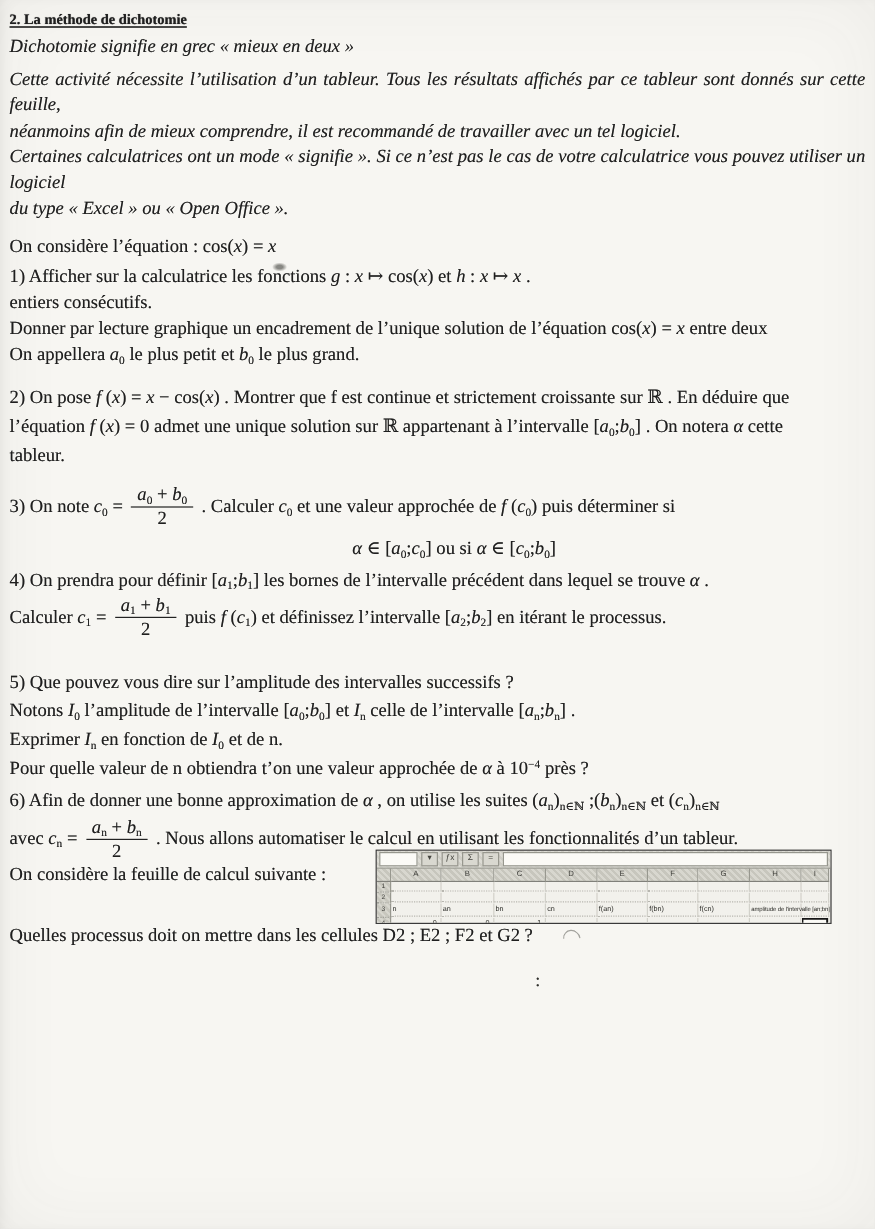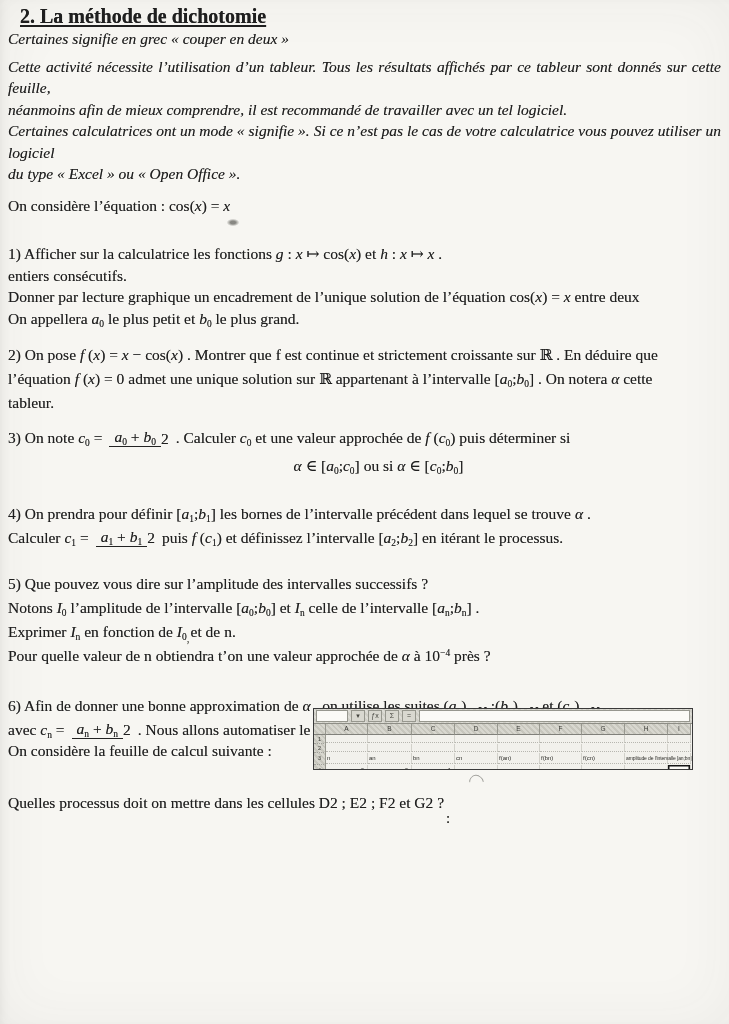--- a/index.html
+++ b/index.html
@@ -15,37 +15,36 @@
     color:#1f1f1f;
     box-sizing:border-box;
     padding:7px 8px 0 8px;
   }
   .line{font-size:15.5px;line-height:21.5px;text-shadow:0 0 .5px rgba(30,30,30,.55);}
   .tall .line{line-height:24px;}
   i.m{font-style:italic;}
   sub{font-size:9.5px;line-height:0;vertical-align:-3px;}
   sup{font-size:9.5px;line-height:0;vertical-align:5px;}
   .doc-title{
-    font-size:20px;font-weight:bold;line-height:19px;
+    font-size:12px;font-weight:bold;line-height:19px;
     text-decoration:underline;text-underline-offset:2px;
     text-shadow:0 0 .6px rgba(20,20,20,.8);
-    margin-left:12px;
   }
   .italic{font-style:italic;}
   .jl{text-align:justify;text-align-last:justify;}
   .fline{display:flex;align-items:center;margin:0;}
   .frac{
-    display:inline-flex;flex-direction:row;align-items:center;
+    display:inline-flex;flex-direction:column;align-items:center;
     font-style:normal;margin:0 7px;line-height:17px;
   }
   .frac .num{padding:0 5px 1px 5px;border-bottom:1.3px solid #222;}
   .frac .den{padding-top:1px;}
   .centerline{text-align:center;transform:translateX(14px);}
   .mt2{margin-top:2px}.mt6{margin-top:6px}.mt10{margin-top:10px}
-  .mt12{margin-top:12px}.mt14{margin-top:14px}.mt16{margin-top:27px}.mt24{margin-top:24px}.mt28{}.mt30{margin-top:30px}
+  .mt12{margin-top:12px}.mt14{margin-top:14px}.mt16{margin-top:4px}.mt24{margin-top:24px}.mt28{}.mt30{margin-top:30px}
 
   
   .sheet{
     position:absolute;left:313px;top:708px;width:380px;height:62px;
     background:#f2f1ec;border:1.6px solid #3a3a3a;box-sizing:border-box;
     font-family:"Liberation Sans","DejaVu Sans",sans-serif;
     overflow:hidden;
   }
   .fbar{
     height:15px;display:flex;align-items:center;gap:3px;
@@ -104,21 +103,21 @@
   .artifact-tick{
     position:absolute;left:186px;top:638px;font-size:12px;color:#4a4a44;
   }
 </style>
 </head>
 <body>
 
 <div class="page">
 
   <div class="doc-title">2. La méthode de dichotomie</div>
-  <div class="line italic mt2">Certaines signifie en grec « couper en deux »</div>
+  <div class="line italic mt2">Dichotomie signifie en grec « mieux en deux »</div>
 
   <div class="mt6">
     <div class="line italic jl">Cette activité nécessite l’utilisation d’un tableur. Tous les résultats affichés par ce tableur sont donnés sur cette feuille,</div>
     <div class="line italic">néanmoins afin de mieux comprendre, il est recommandé de travailler avec un tel logiciel.</div>
     <div class="line italic jl">Certaines calculatrices ont un mode « signifie ». Si ce n’est pas le cas de votre calculatrice vous pouvez utiliser un logiciel</div>
     <div class="line italic">du type « Excel » ou « Open Office ».</div>
   </div>
 
   <div class="line mt10">On considère l’équation : cos(<i class="m">x</i>) = <i class="m">x</i></div>
 

